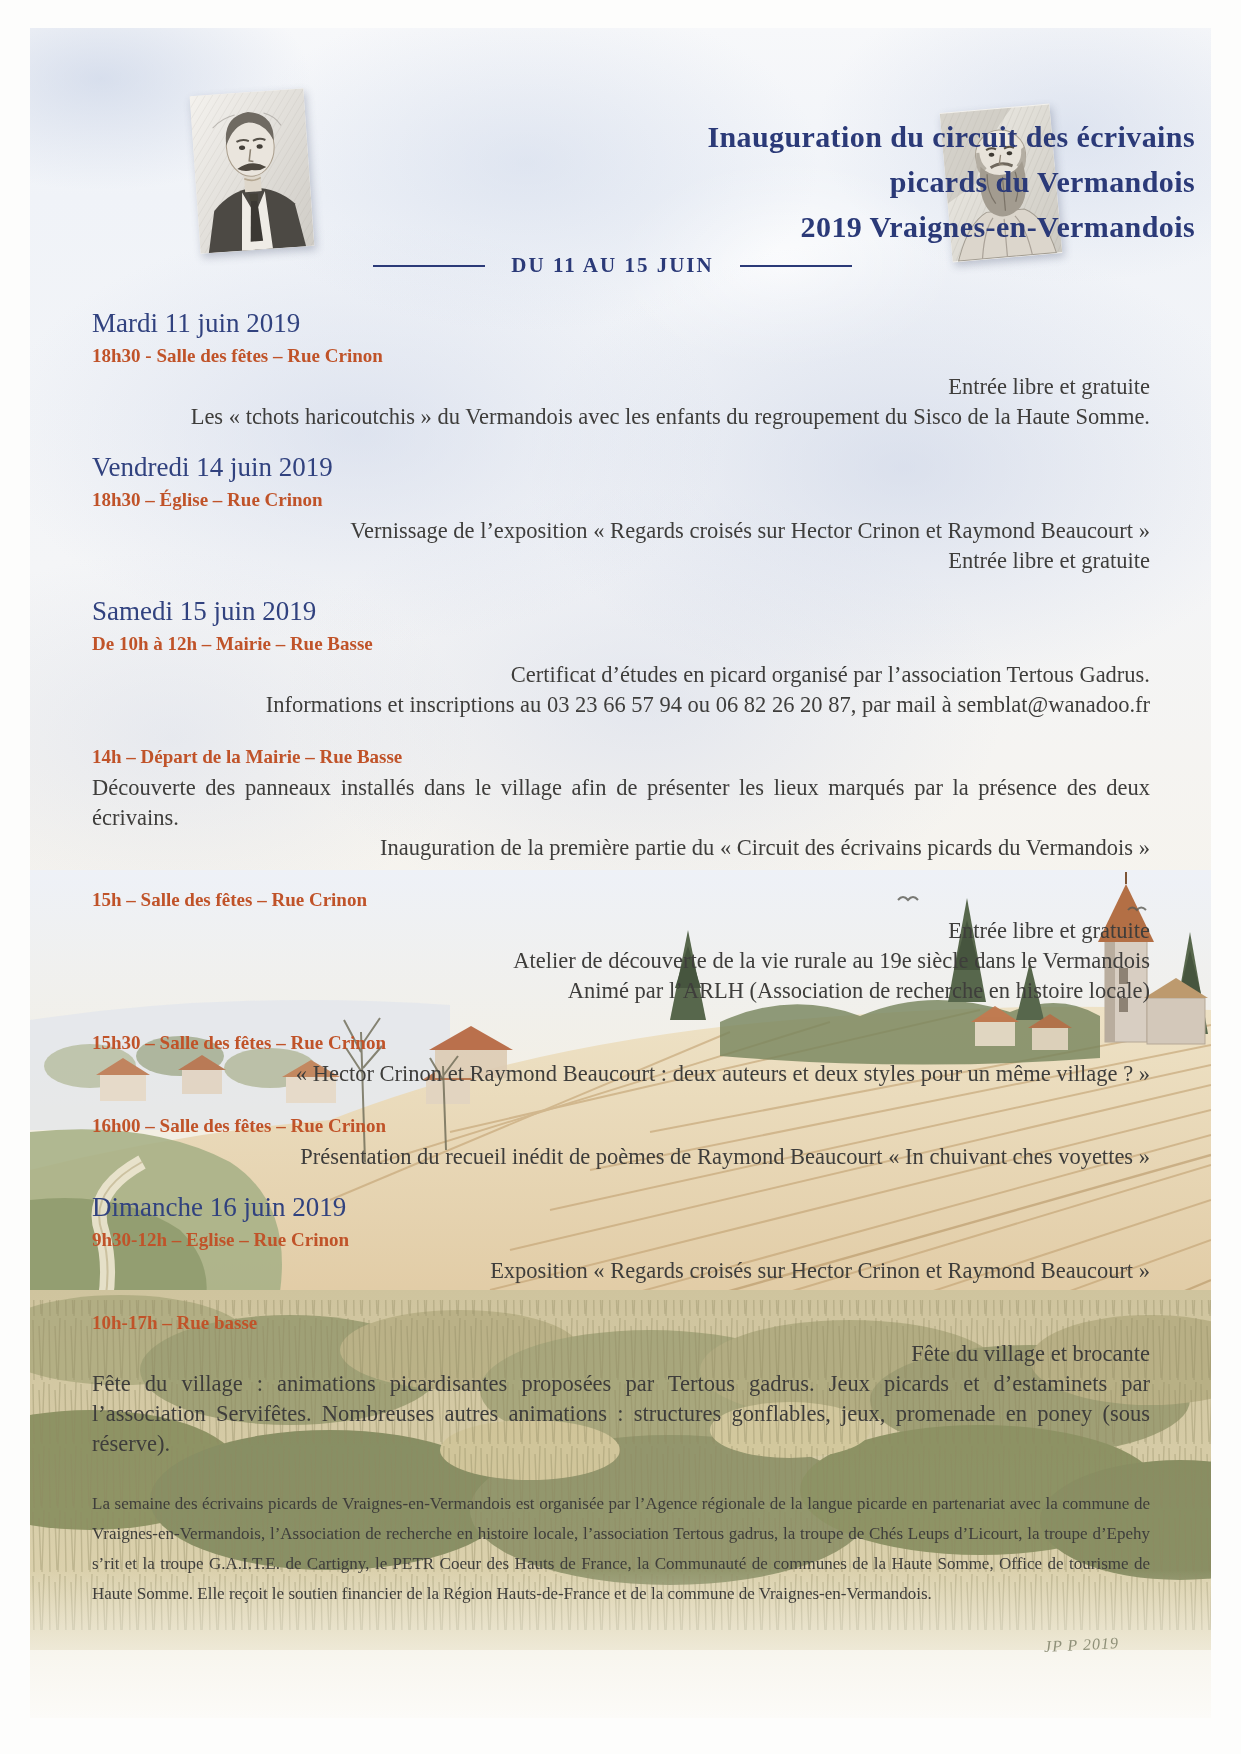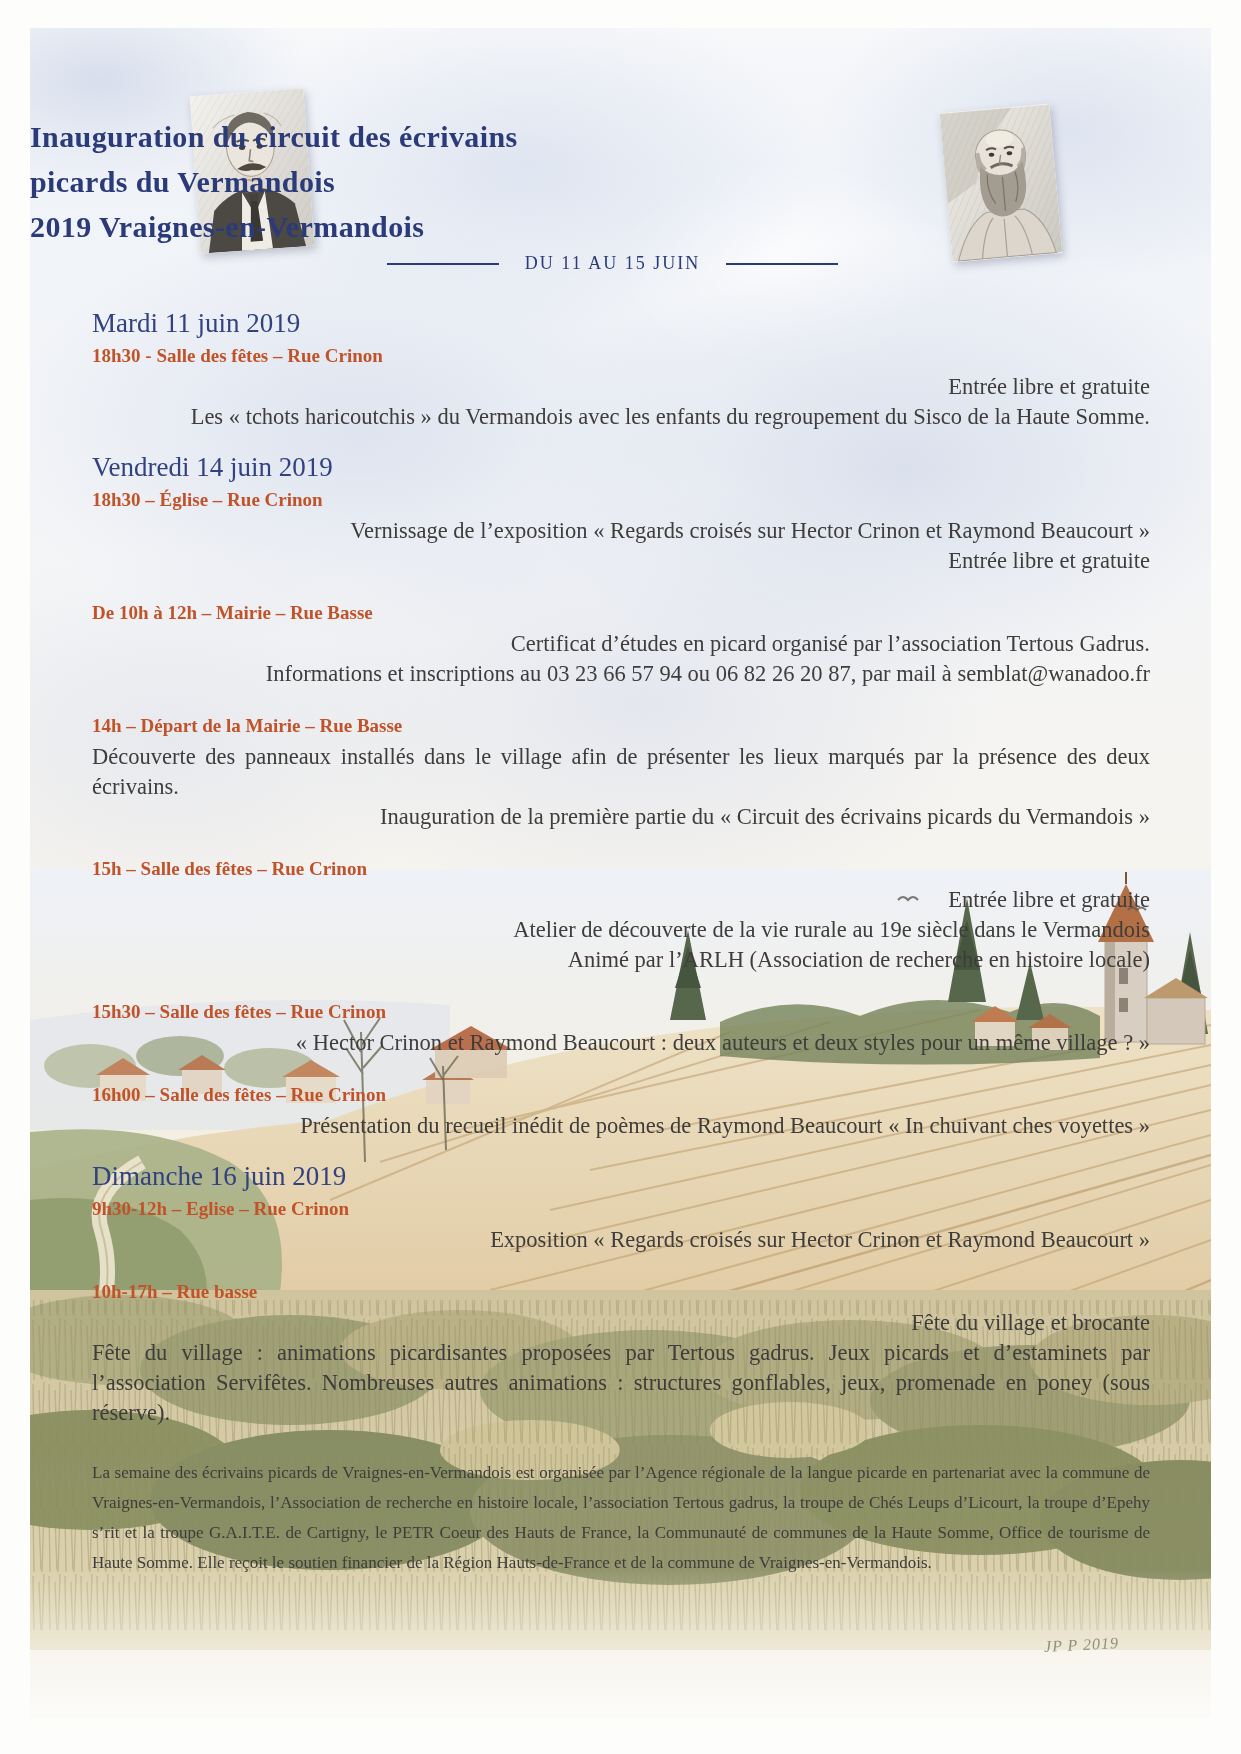--- a/index.html
+++ b/index.html
@@ -11,25 +11,25 @@
       radial-gradient(ellipse 300px 160px at 6% 3%, rgba(186,199,224,.50), transparent 70%),
       radial-gradient(ellipse 420px 240px at 42% 8%, rgba(198,209,230,.42), transparent 70%),
       radial-gradient(ellipse 360px 220px at 88% 6%, rgba(190,202,226,.40), transparent 70%),
       radial-gradient(ellipse 520px 300px at 28% 24%, rgba(197,207,229,.45), transparent 70%),
       radial-gradient(ellipse 540px 330px at 74% 26%, rgba(189,200,224,.45), transparent 70%),
       radial-gradient(ellipse 500px 300px at 52% 40%, rgba(203,211,231,.40), transparent 72%),
       radial-gradient(ellipse 420px 260px at 12% 42%, rgba(205,213,232,.35), transparent 72%),
       radial-gradient(ellipse 260px 160px at 64% 14%, rgba(255,255,255,.75), transparent 65%),
       linear-gradient(180deg,#f7f8fa 0%,#f0f3f8 10%,#f4f5f7 32%,#f6f3ec 54%,#f4f0e4 72%,#f5f1e6 100%);}
   
-  .titlebox{position:absolute;left:0;right:16px;top:86px;text-align:left;color:#2b3a78;}
+  .titlebox{position:absolute;left:0;right:16px;top:86px;text-align:right;color:#2b3a78;}
   .title-line{font-size:30px;font-weight:700;line-height:45px;letter-spacing:.4px;}
   .date-row{display:flex;align-items:center;justify-content:center;margin-top:4px;}
   .date-rule{width:112px;border-top:2.5px solid #2b3a78;margin:0 26px;}
-  .date-text{font-size:18px;font-weight:400;letter-spacing:2px;color:#2b3a78;}
+  .date-text{font-size:21px;font-weight:700;letter-spacing:2px;color:#2b3a78;}
   .portrait{position:absolute;background:#f3f1ed;box-shadow:2px 4px 9px rgba(70,80,110,.30);}
   .portrait svg{display:block;width:100%;height:100%;}
   .portrait.left{left:165px;top:64px;width:114px;height:158px;transform:rotate(-4deg);}
   .portrait.right{left:916px;top:80px;width:110px;height:150px;transform:rotate(-5deg);}
   
   .content{position:absolute;left:62px;right:61px;top:272px;color:#3e3d3b;}
   .block{margin:8px 0 20px 0;}
   .event-day{margin:0;font-size:27px;font-weight:400;line-height:31px;color:#31427f;}
   .event-slot{margin:0;font-size:19px;font-weight:700;line-height:33px;color:#c05329;}
   .event-line{margin:0;font-size:22.5px;line-height:30px;text-align:right;}
@@ -264,20 +264,21 @@
       </section>
 
       <section class="block">
         <h2 class="event-day">Vendredi 14 juin 2019</h2>
         <h3 class="event-slot">18h30 – Église – Rue Crinon</h3>
         <p class="event-line">Vernissage de l’exposition « Regards croisés sur Hector Crinon et Raymond Beaucourt »</p>
         <p class="event-line">Entrée libre et gratuite</p>
       </section>
 
       <section class="block">
+        <h2 class="event-day">Samedi 15 juin 2019</h2>
         <h3 class="event-slot">De 10h à 12h – Mairie – Rue Basse</h3>
         <p class="event-line">Certificat d’études en picard organisé par l’association Tertous Gadrus.</p>
         <p class="event-line">Informations et inscriptions au 03 23 66 57 94 ou 06 82 26 20 87, par mail à semblat@wanadoo.fr</p>
       </section>
 
       <section class="block">
         <h3 class="event-slot">14h – Départ de la Mairie – Rue Basse</h3>
         <p class="event-line long">Découverte des panneaux installés dans le village afin de présenter les lieux marqués par la présence des deux écrivains.</p>
         <p class="event-line">Inauguration de la première partie du « Circuit des écrivains picards du Vermandois »</p>
       </section>

